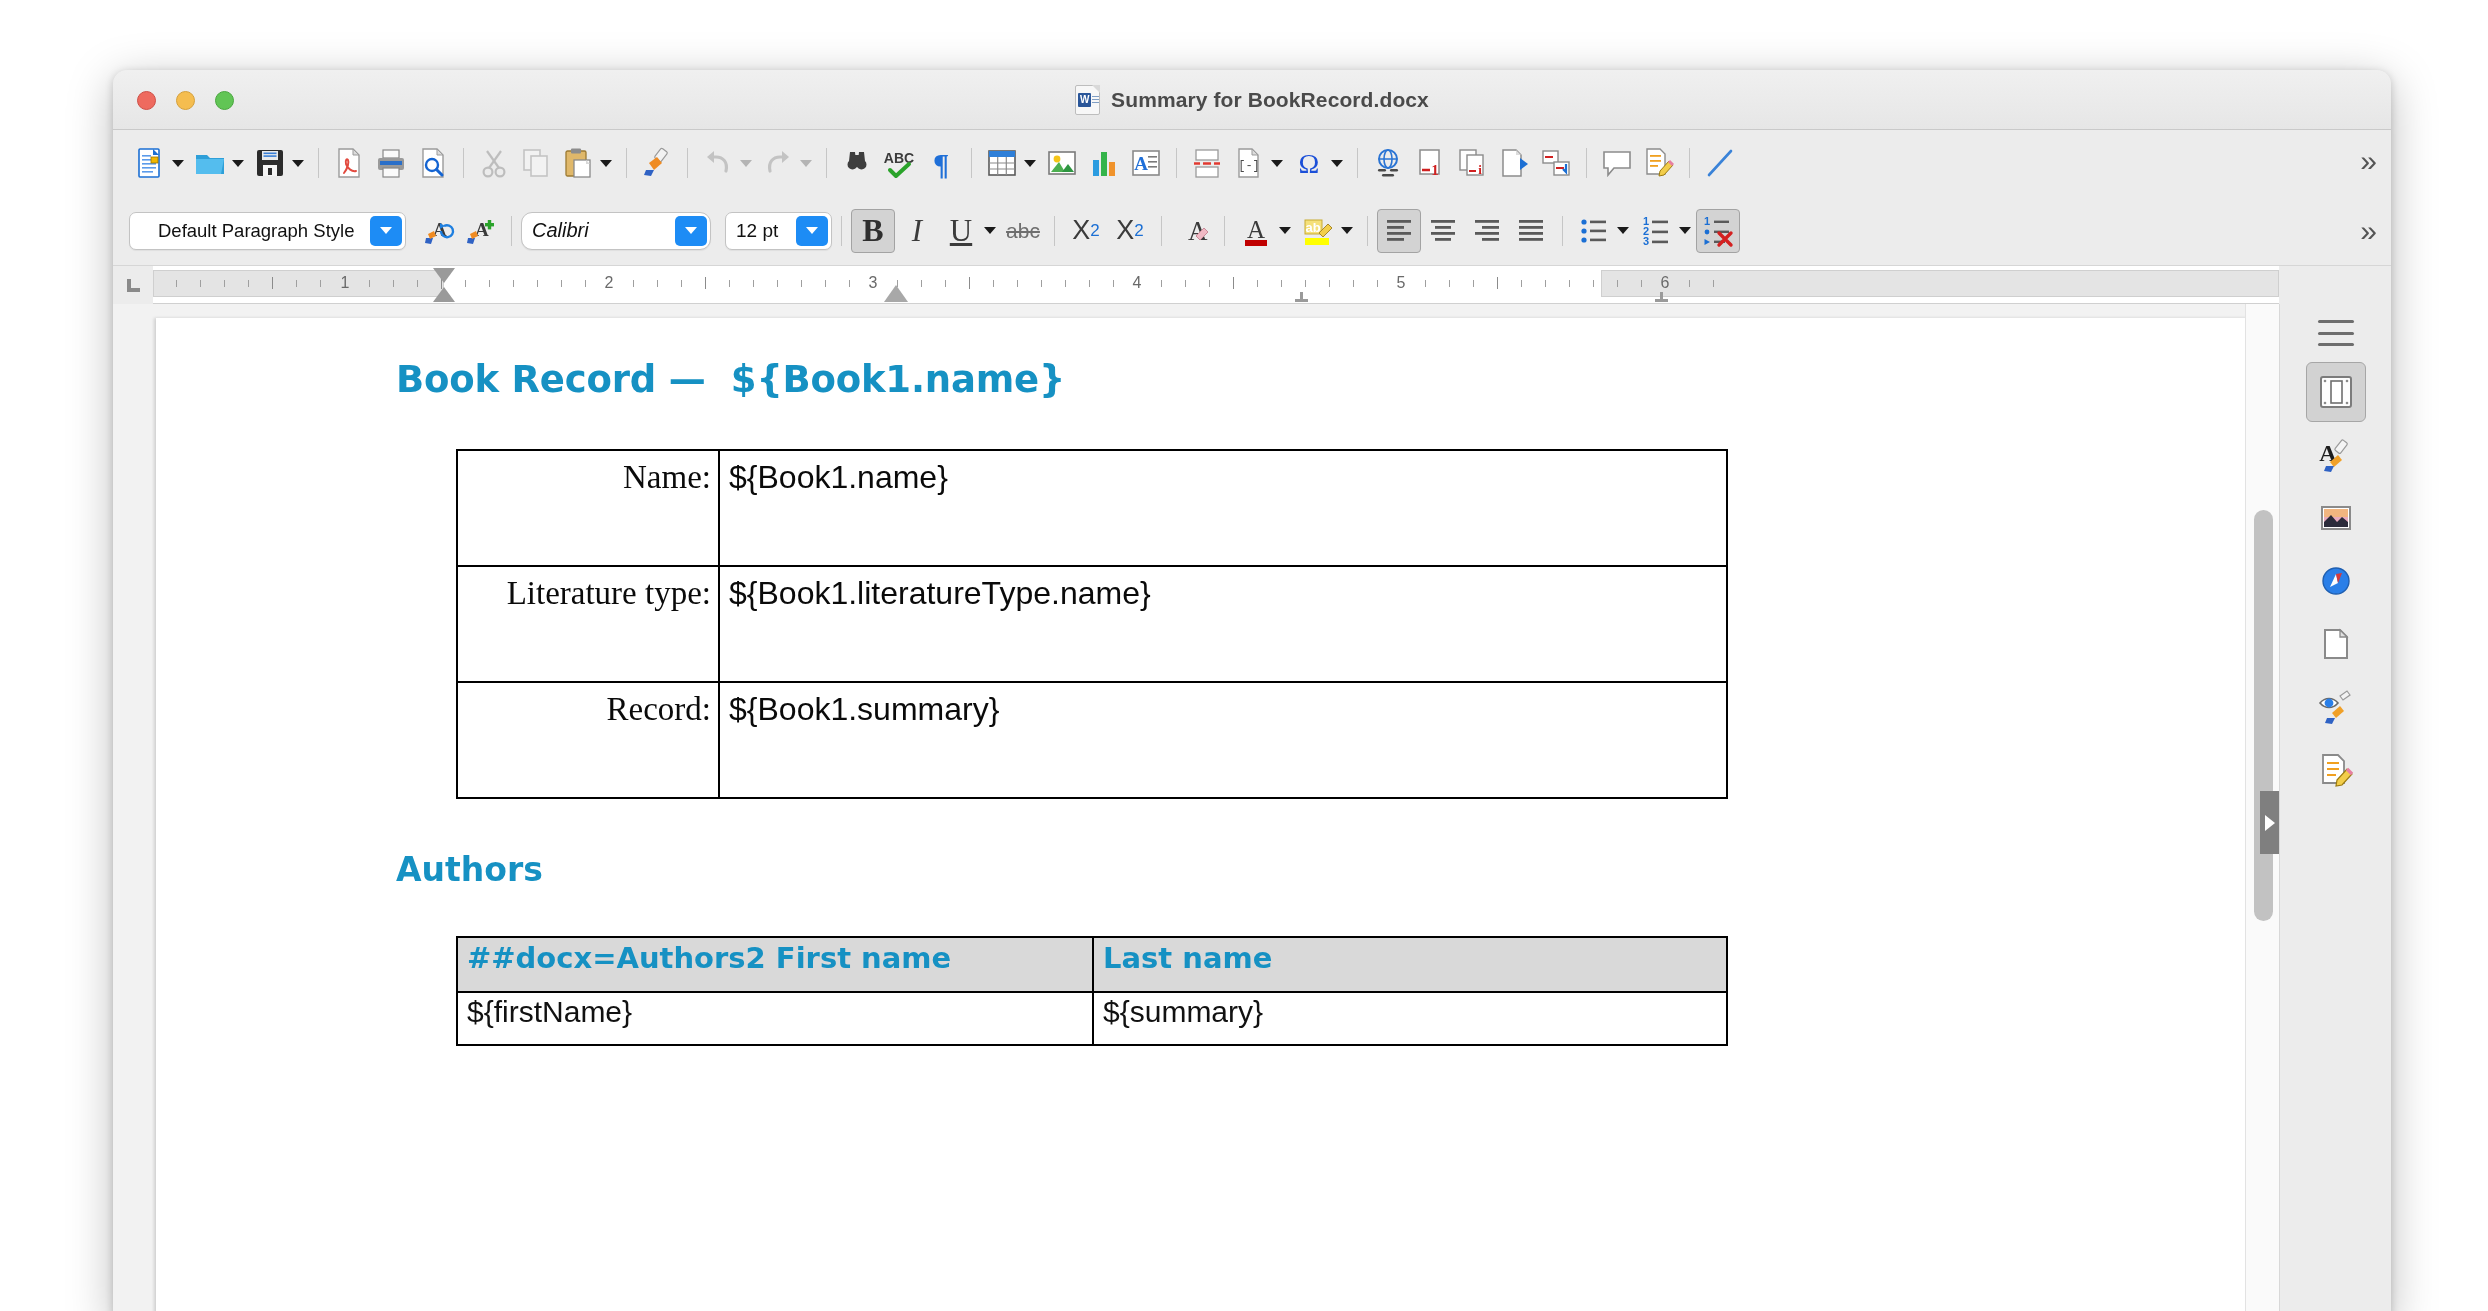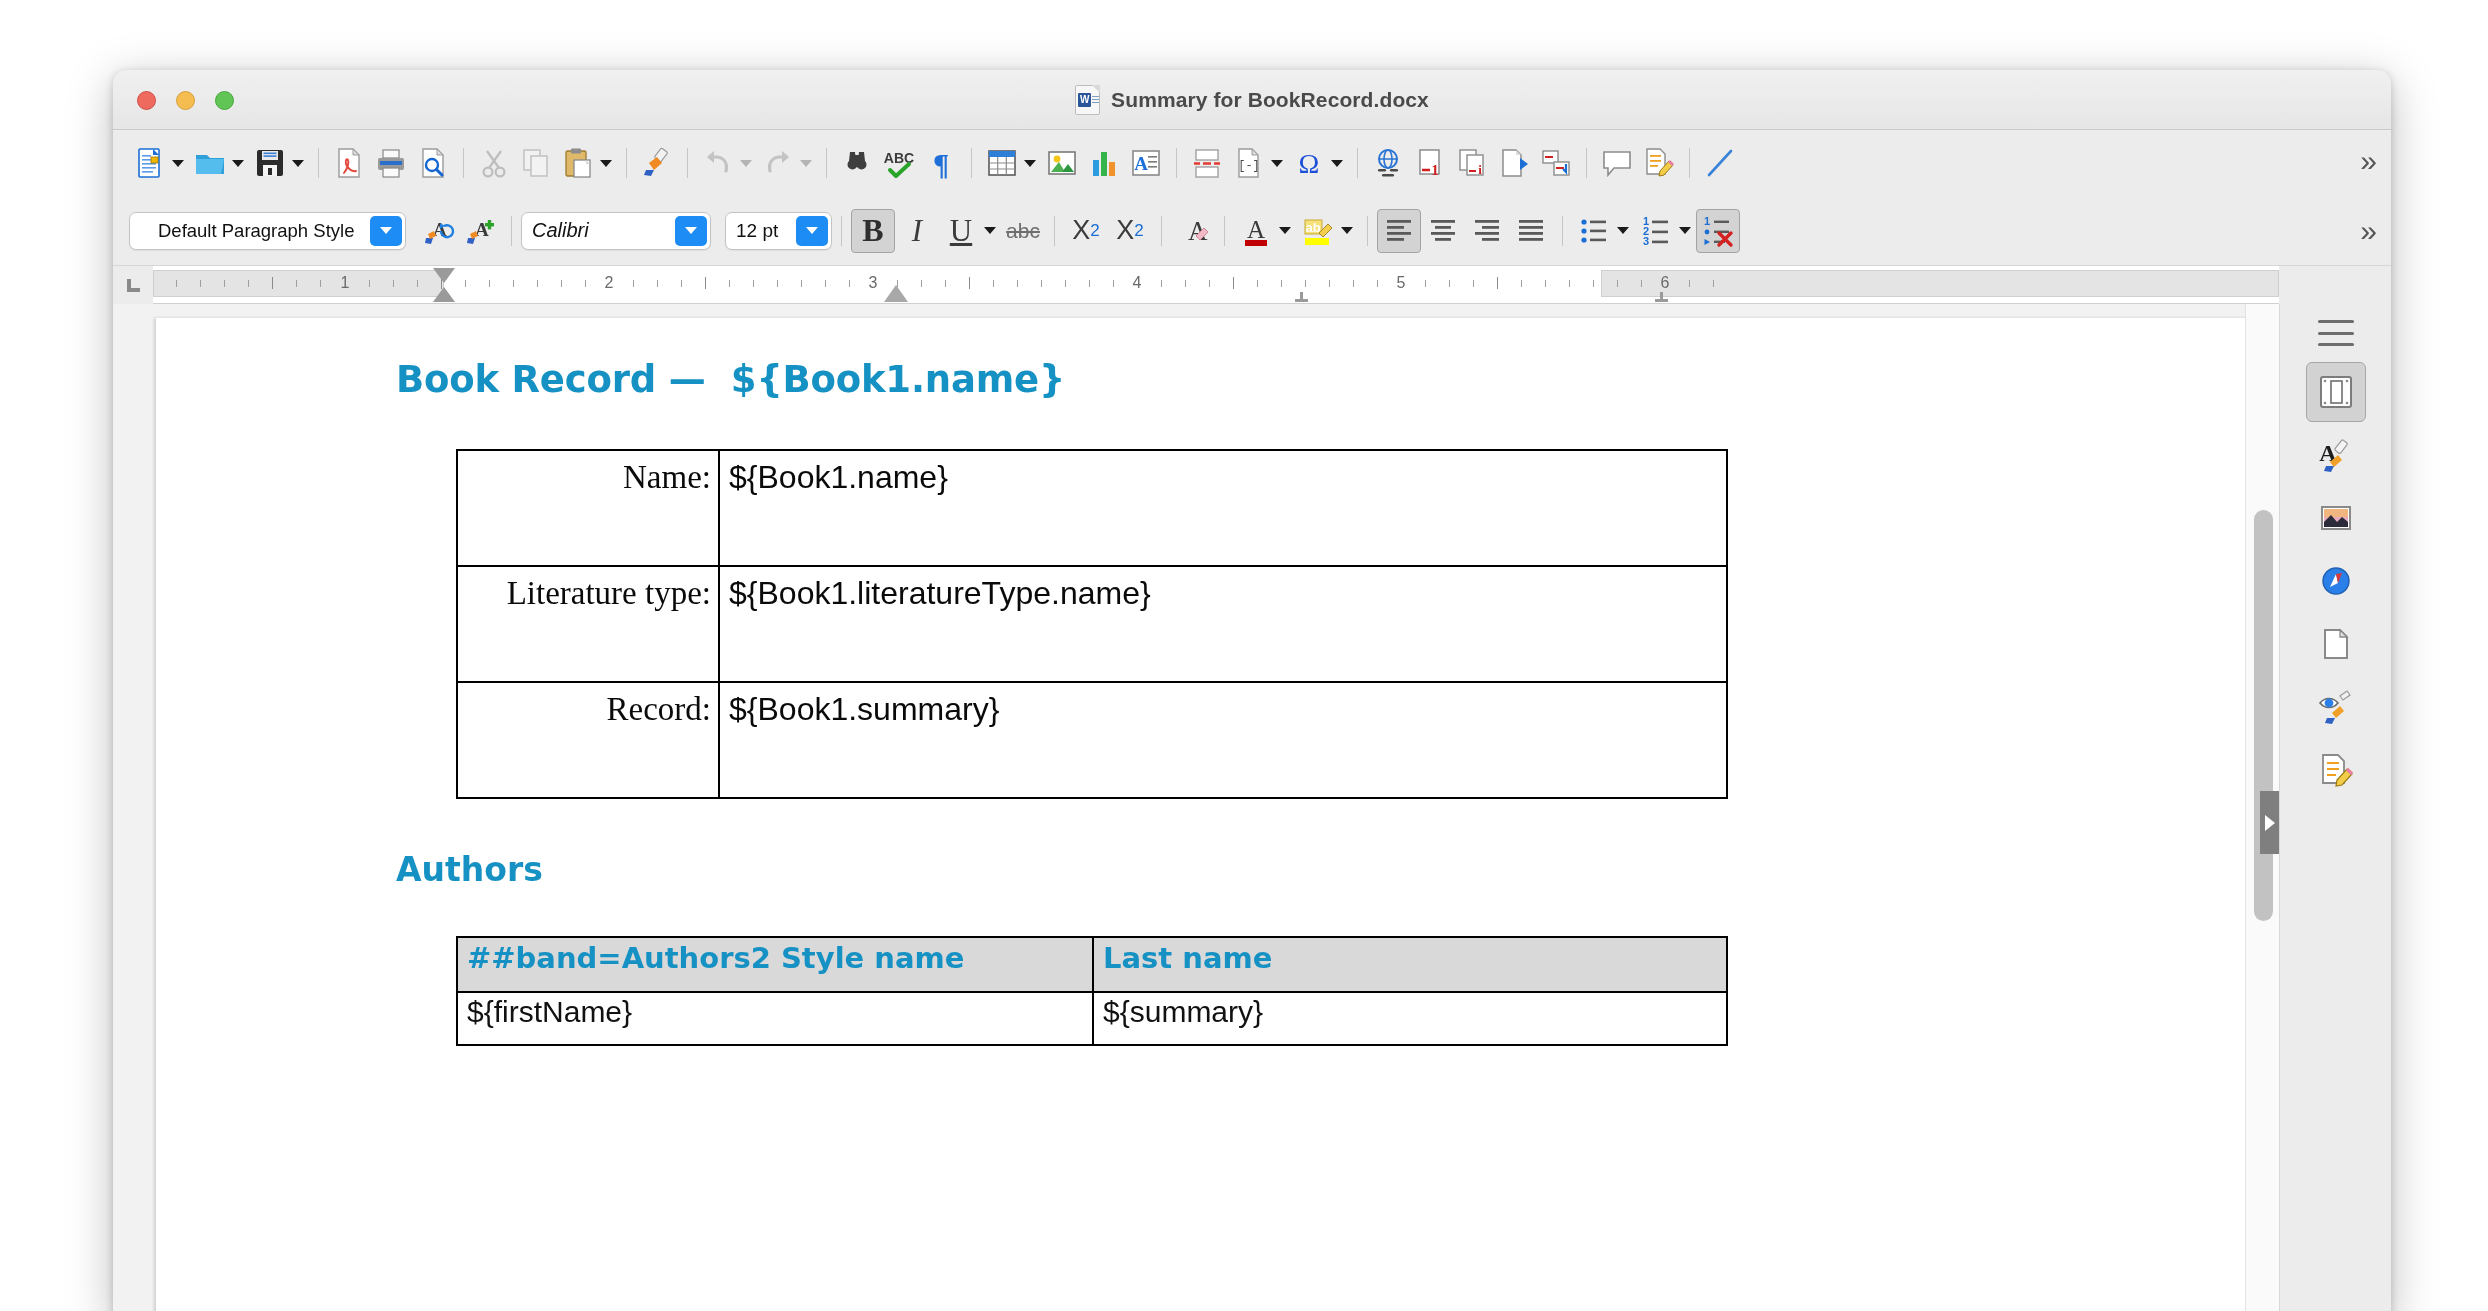--- a/index.html
+++ b/index.html
@@ -114,21 +114,21 @@
     background: #1d8cf5;
     display: flex; align-items: center; justify-content: center;
   }
   .combo .drop::after {
     content: ""; width: 0; height: 0;
     border-left: 6px solid transparent; border-right: 6px solid transparent;
     border-top: 7px solid #fff;
   }
   #style-combo { width: 277px; padding-left: 28px; }
   #style-combo .txt { font-size: 18.5px; }
-  #font-combo  { width: 190px; }
+  #font-combo  { width: 190px; border-radius: 11px; }
   #size-combo  { width: 107px; }
 
   .fbtn {
     width: 44px; height: 44px; border-radius: 4px;
     display: flex; align-items: center; justify-content: center;
     font-size: 27px; color: #3b3b3b;
   }
   .fbtn.active { background: #d3d3d3; border: 1px solid #a3a3a3; }
 
   
@@ -885,21 +885,21 @@
               <td class="val">${Book1.summary}</td>
             </tr>
           </tbody>
               </table>
 
           <div class="h2" id="authors-heading">Authors</div>
 
           <table class="doc" id="authors-table">
             <tbody>
                   <tr>
-              <td class="hdr col-a">##band=Authors2 Style name</td>
+              <td class="hdr col-a">##docx=Authors2 First name</td>
               <td class="hdr">Last name</td>
             </tr>
             <tr>
               <td class="cell col-a">${firstName}</td>
               <td class="cell">${summary}</td>
             </tr>
           </tbody>
               </table>
 
         </div>

